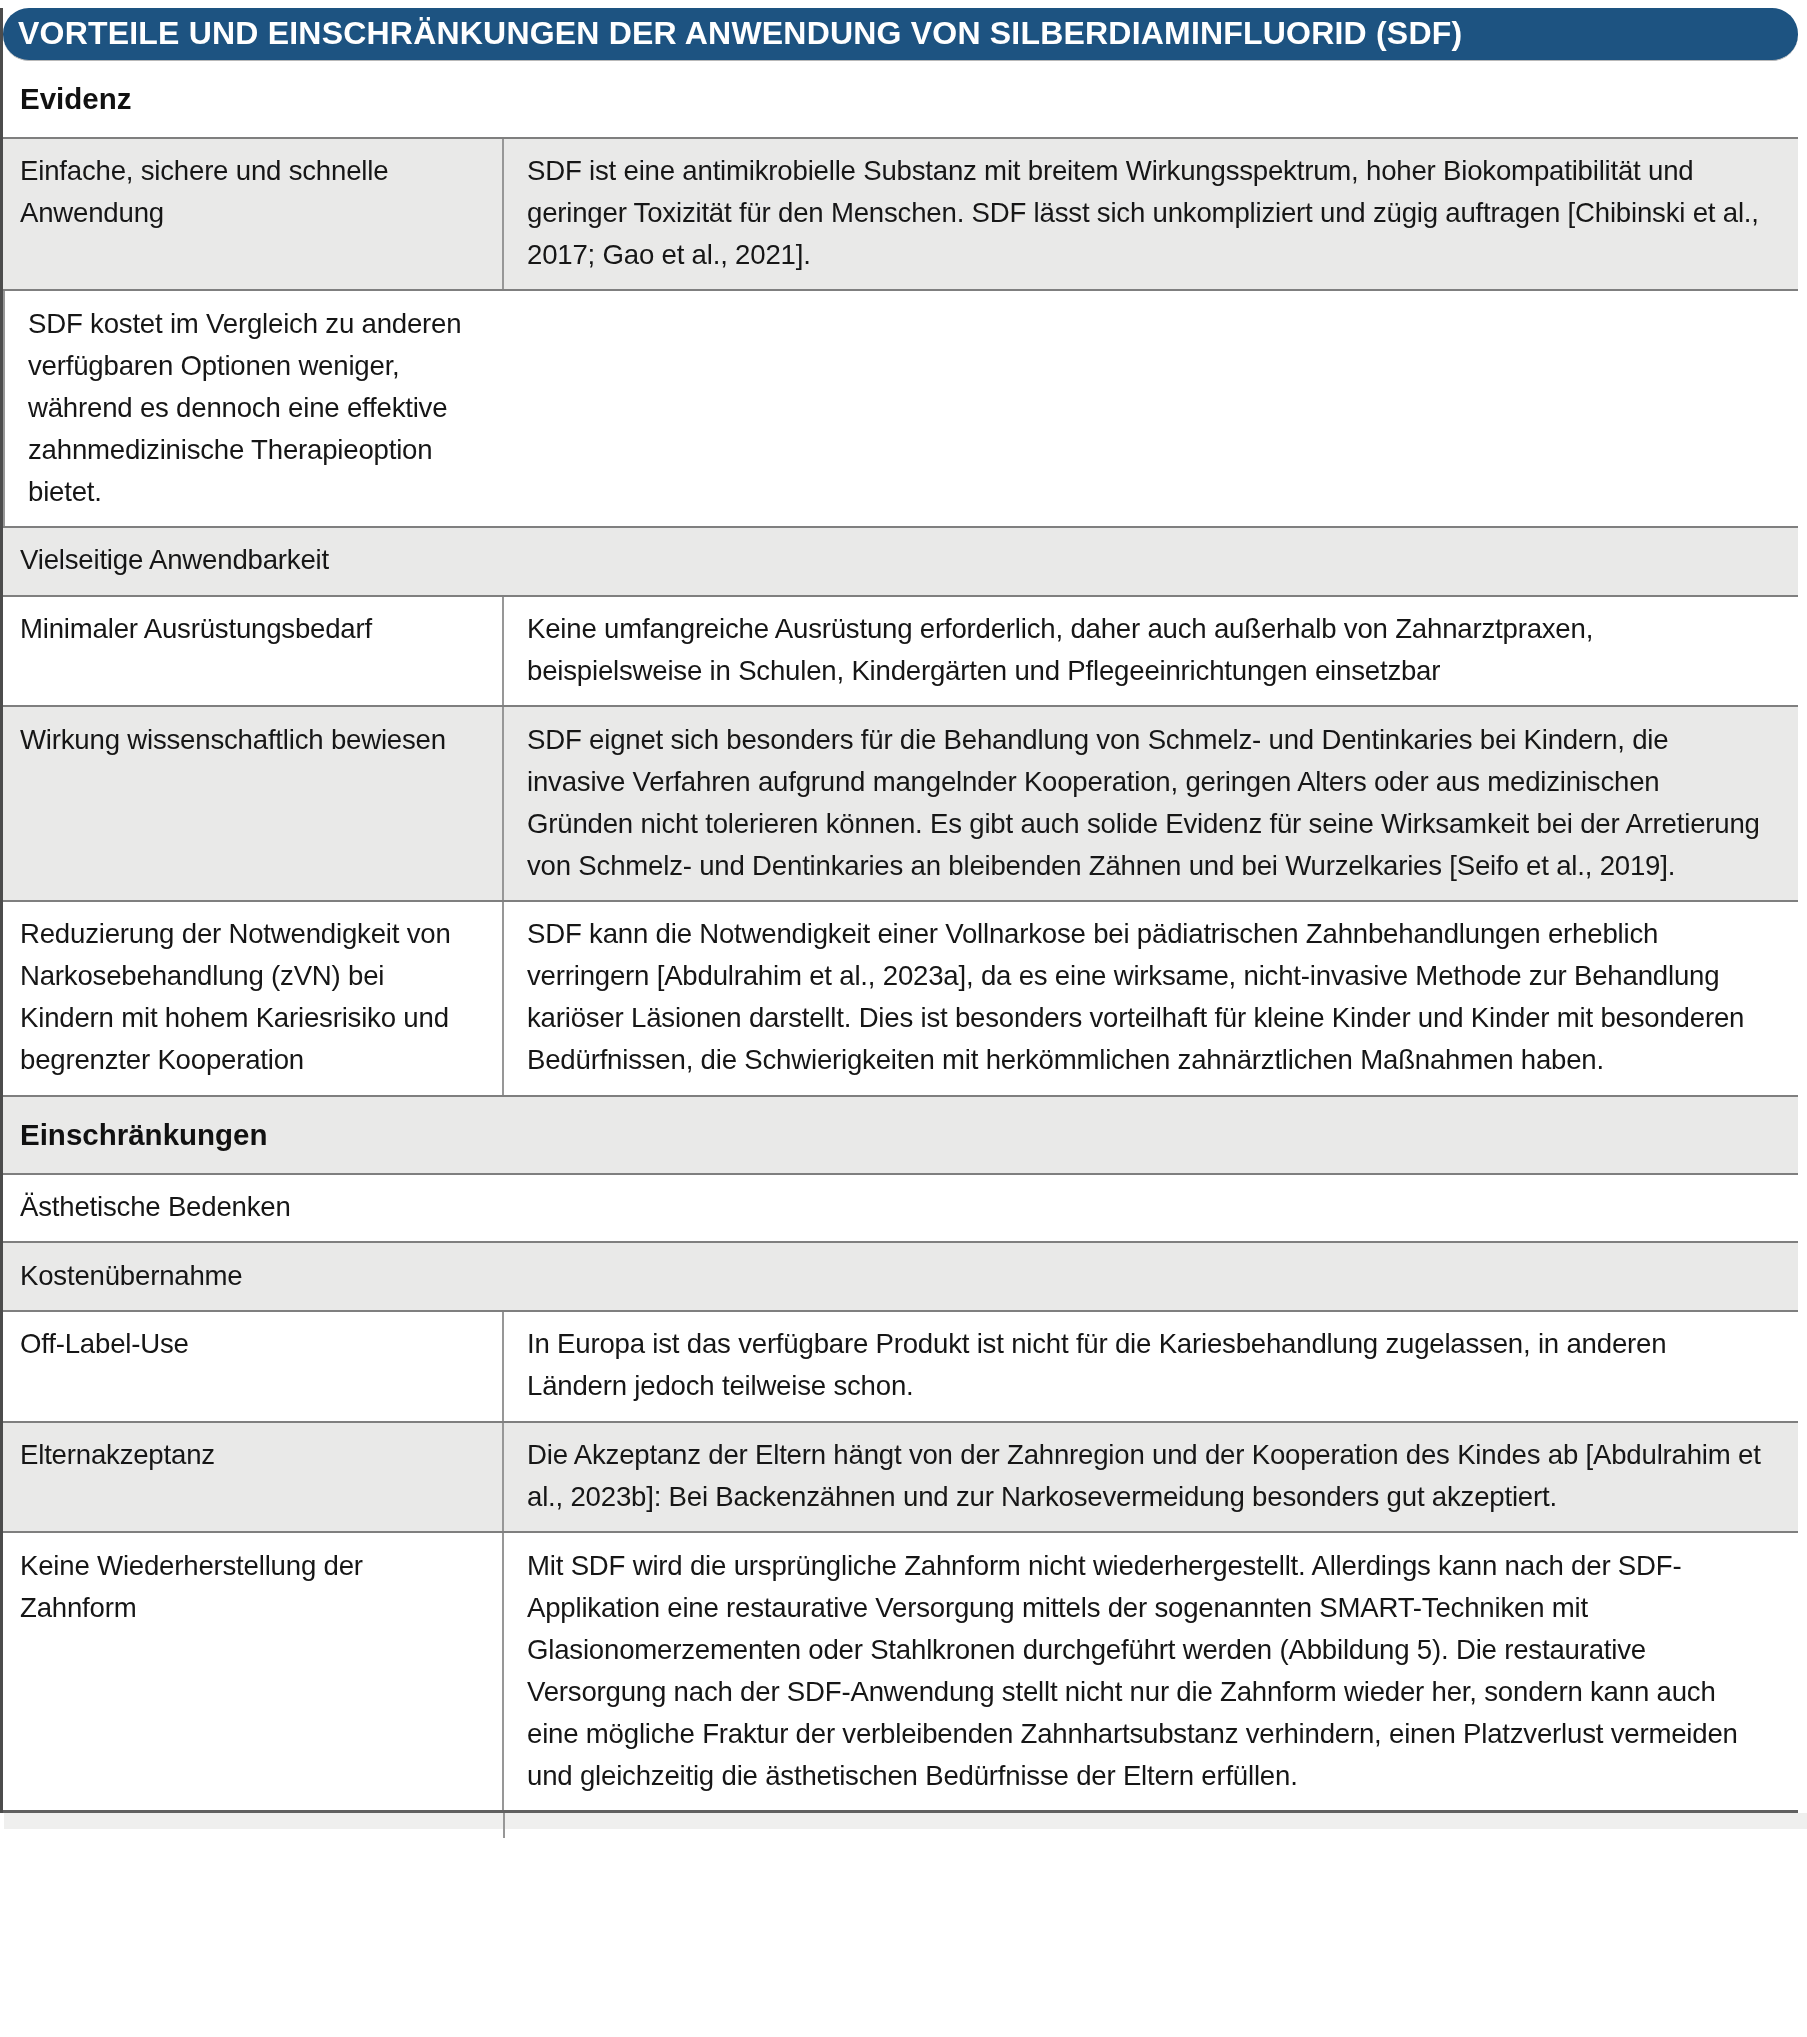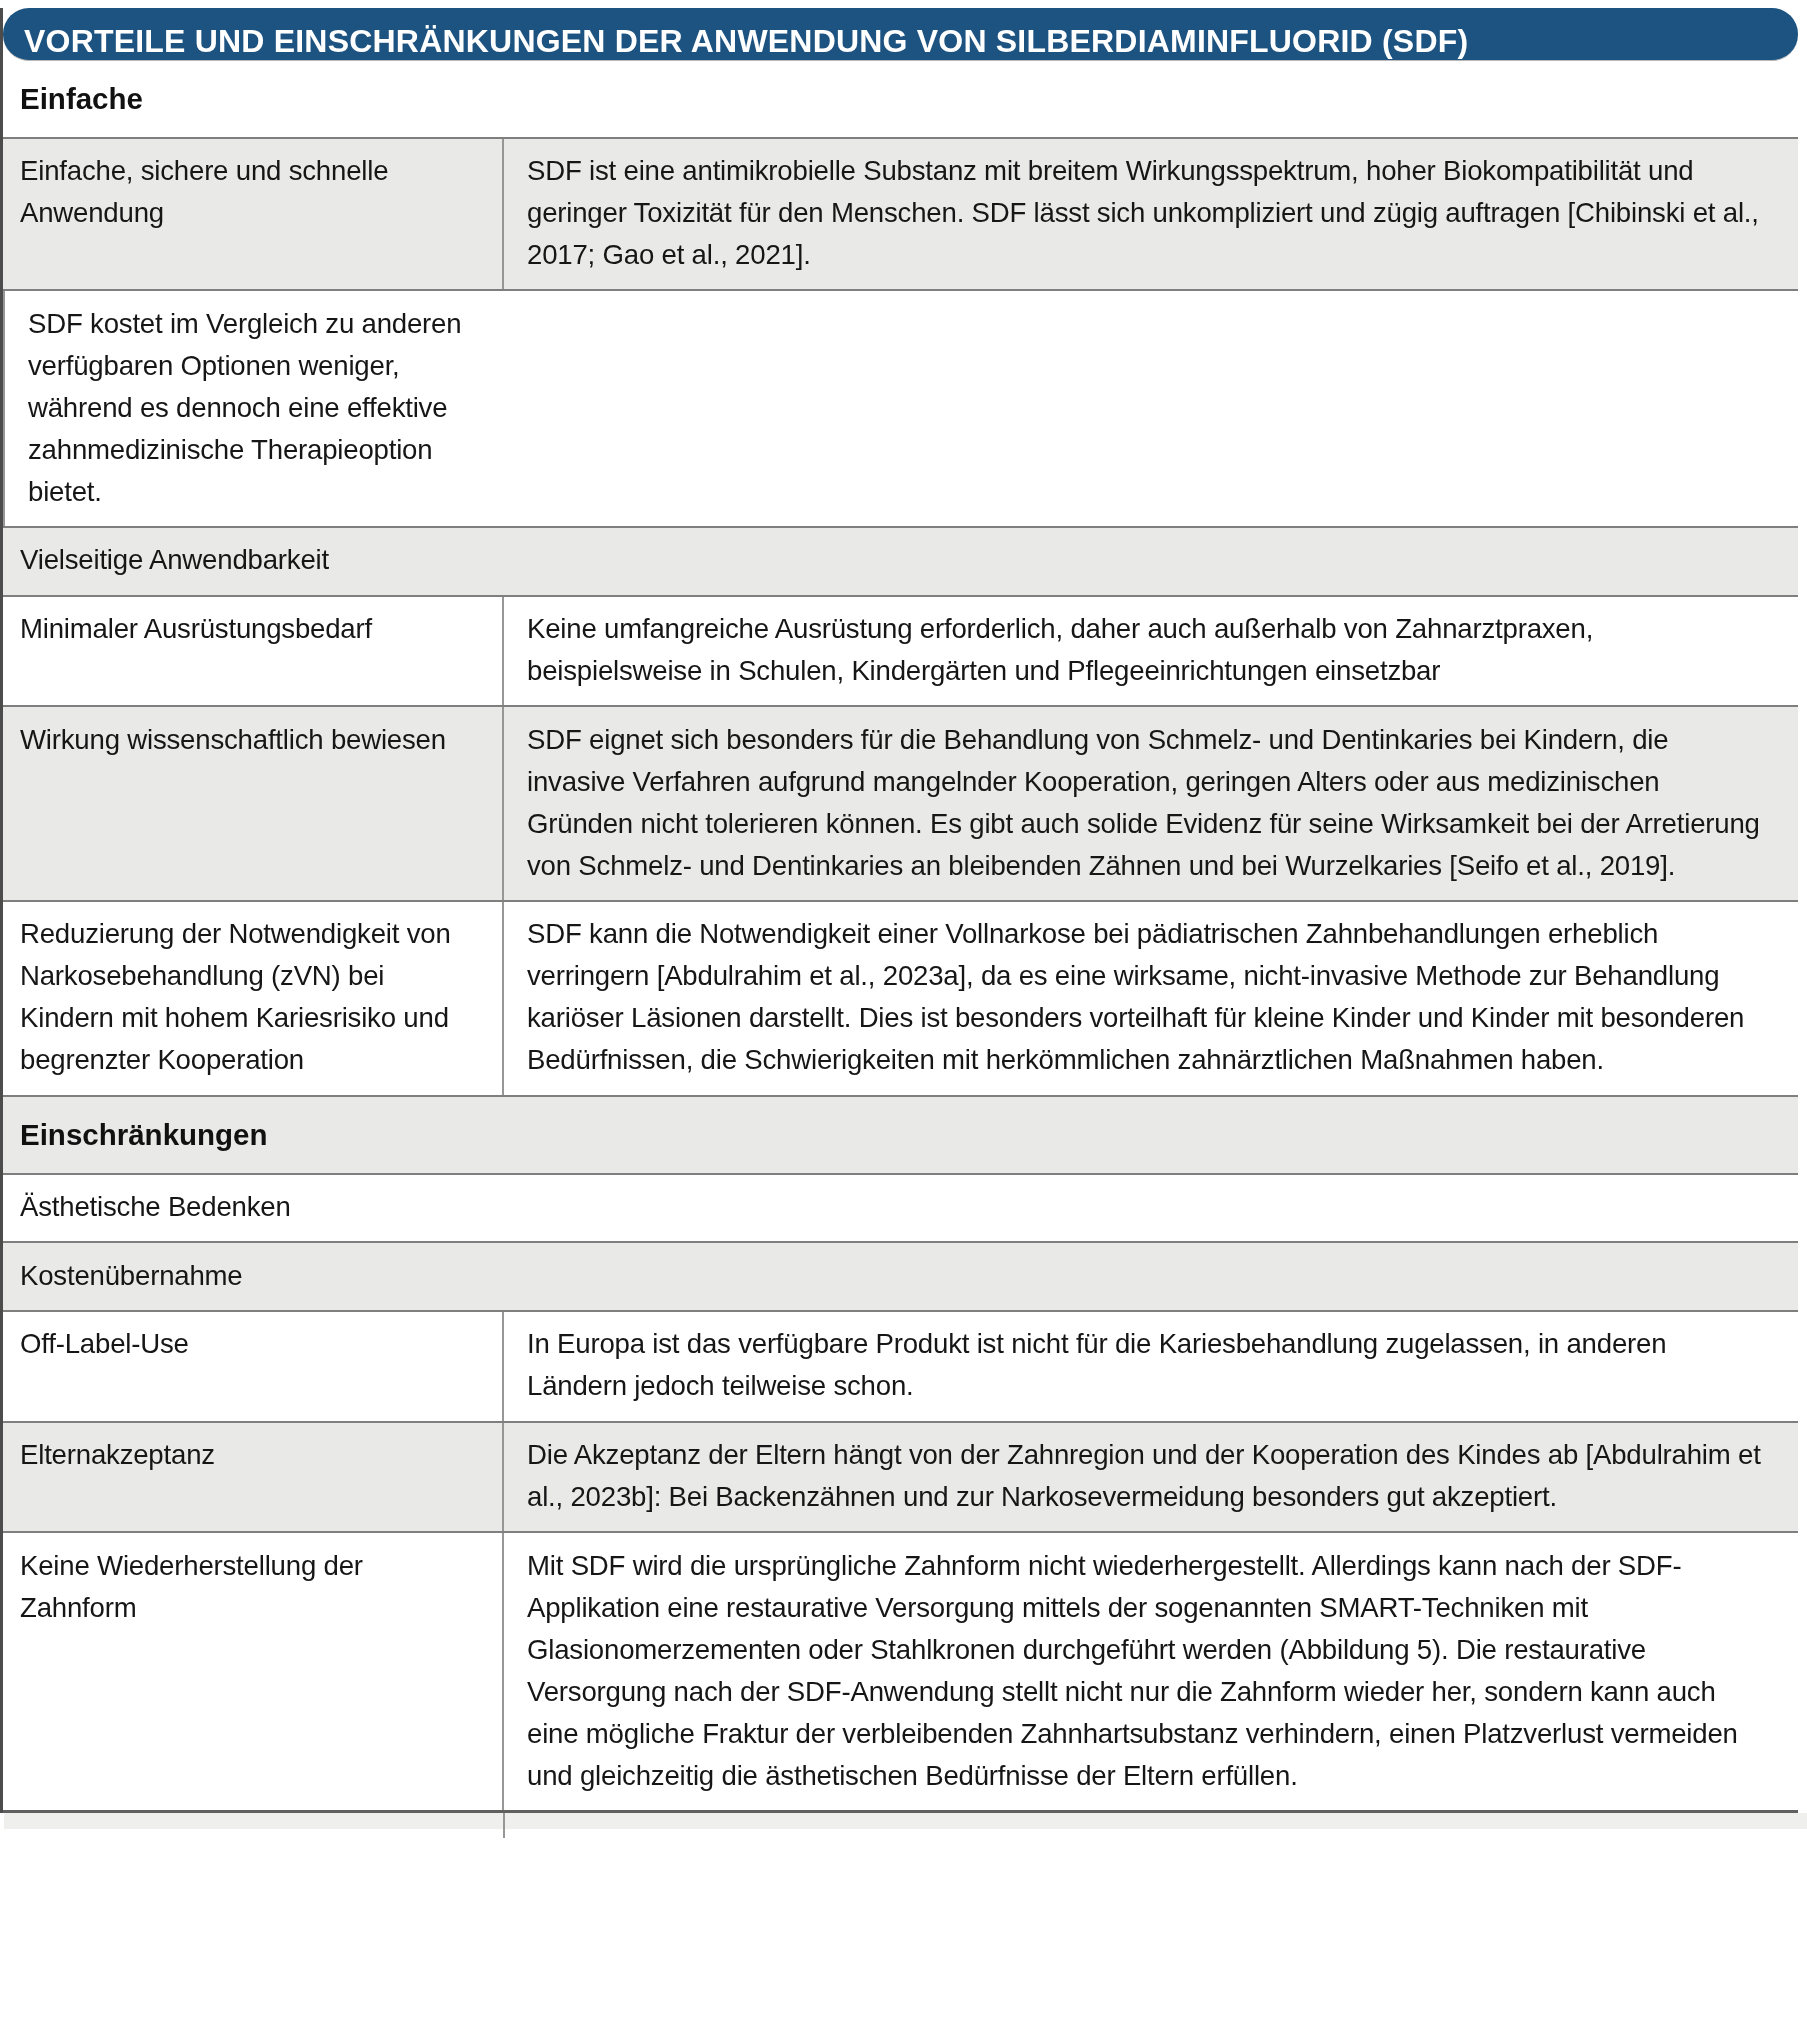--- a/index.html
+++ b/index.html
@@ -18,22 +18,22 @@
     box-sizing: border-box;
   }
   .table-main {
     margin: 0 9.5px 0 0;
     border-left: 3.8px solid var(--left-border, #4c4c4c);
   }
   .title-bar {
     height: 52px;
     background: var(--header-bg, #1d5381);
     display: flex;
-    align-items: flex-end;
-    padding-left: 21px;
+    align-items: center;
+    padding-left: 15px;
     border-bottom: 1.9px solid #b9b9b9;
     border-radius: 26px;
   }
   .title-text {
     color: var(--header-fg, #ffffff);
     font-size: 32px;
     font-weight: 700;
     letter-spacing: 0.2px;
     white-space: nowrap;
   }
@@ -86,21 +86,21 @@
 </head>
 <body>
 
 <div class="page">
   <div class="table-main">
     <div class="title-bar">
       <span class="title-text">VORTEILE UND EINSCHRÄNKUNGEN DER ANWENDUNG VON SILBERDIAMINFLUORID (SDF)</span>
     </div>
     <div id="table-body">
         <div class="band white">
-          <span>Einfache</span>
+          <span>Evidenz</span>
         </div>
         <div class="row gray">
           <div class="cell-left">Einfache, sichere und schnelle Anwendung</div>
           <div class="cell-right">SDF ist eine antimikrobielle Substanz mit breitem Wirkungsspektrum, hoher Biokompatibilität und geringer Toxizität für den Menschen. SDF lässt sich unkompliziert und zügig auftragen [Chibinski et al., 2017; Gao et al., 2021].</div>
         </div>
         <div class="row white">
           <div class="cell-right">SDF kostet im Vergleich zu anderen verfügbaren Optionen weniger, während es dennoch eine effektive zahnmedizinische Therapieoption bietet.</div>
         </div>
         <div class="row gray">
           <div class="cell-left">Vielseitige Anwendbarkeit</div>

